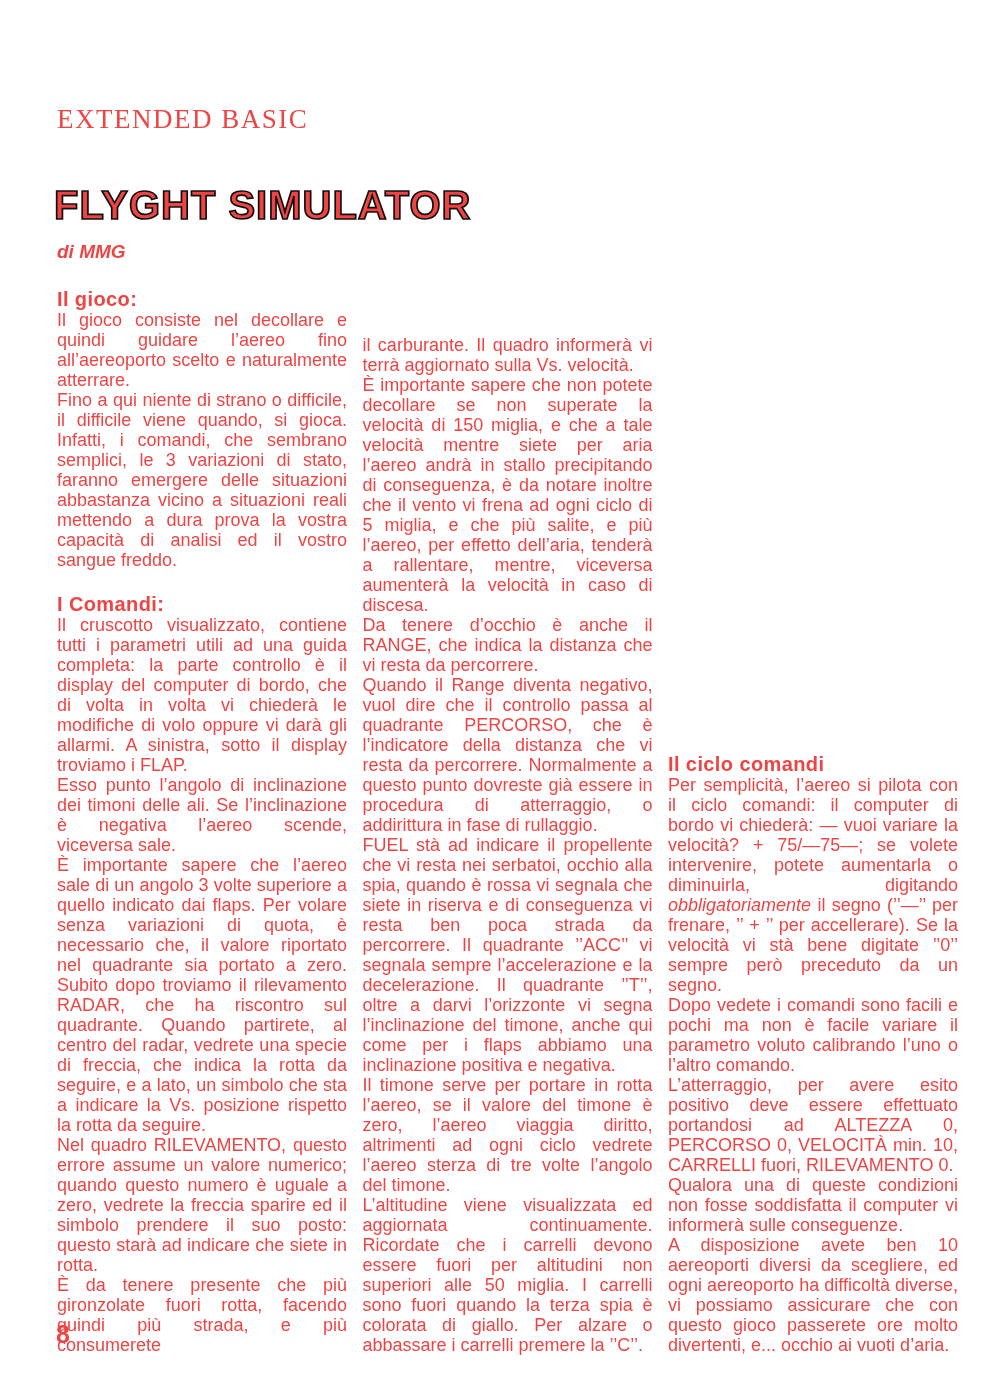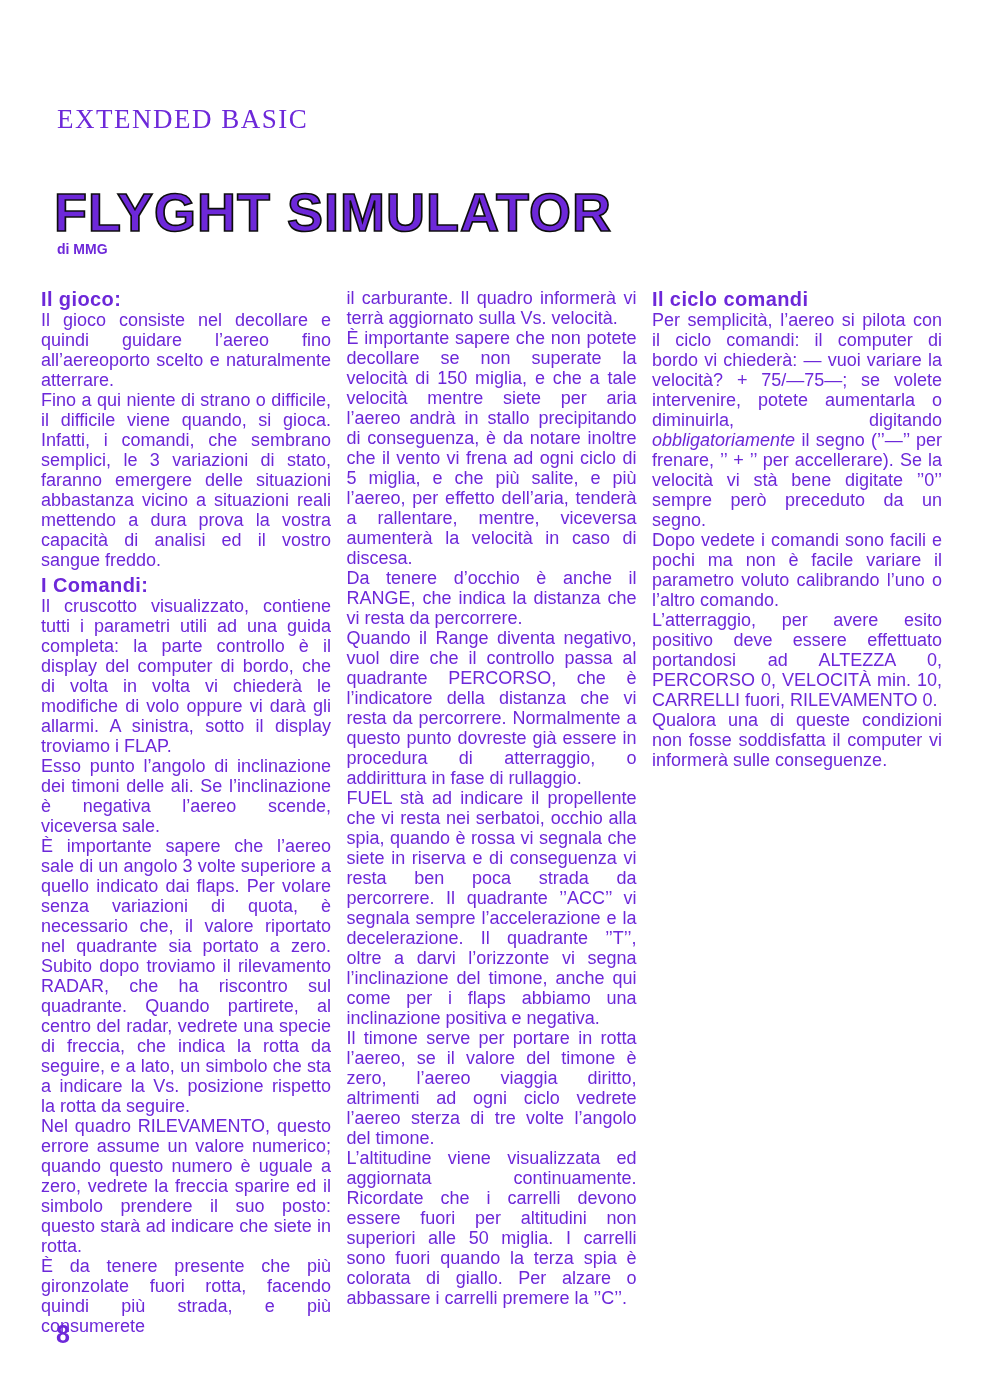--- a/index.html
+++ b/index.html
@@ -1,57 +1,57 @@
 <!DOCTYPE html>
 <html lang="it"><head>
 <meta charset="utf-8">
 <style>
   html,body { margin:0; padding:0; background:#e8e8e8; }
   .page {
     position:relative;
     width:991px; height:1400px;
     margin:0 auto;
     background:#ffffff;
-    color:#6d28d9;
+    color:#ef4444;
     font-family:"Liberation Sans", sans-serif;
     overflow:hidden;
   }
   .kicker {
     position:absolute; left:57px; top:105px;
     font-family:"Liberation Serif", serif;
     font-size:27px; line-height:1.1;
     letter-spacing:1.5px;
     font-weight:normal;
   }
   .title {
     position:absolute; left:54px; top:184px;
     font-family:"Liberation Sans", sans-serif;
-    font-size:54px; line-height:1.05;
+    font-size:40px; line-height:1.05;
     font-weight:bold;
     letter-spacing:1px;
     -webkit-text-stroke:1.7px #0d0d0d;
     white-space:nowrap;
   }
   .byline {
     position:absolute; left:57px; top:241px;
-    font-size:14px; font-weight:bold; 
+    font-size:19px; font-weight:bold; font-style:italic;
   }
   .columns {
-    position:absolute; left:41px; top:288px; width:901px;
-    display:flex; justify-content:space-between; align-items:flex-start;
+    position:absolute; left:57px; top:288px; width:901px;
+    display:flex; justify-content:space-between; align-items:flex-end;
   }
   .column {
     width:290px;
     font-size:18px; line-height:20px;
   }
   .column p { margin:0; }
   .column .heading {
     font-size:20px; line-height:22px;
     font-weight:bold; letter-spacing:.4px;
-    margin-top:4px;
+    margin-top:23px;
     text-align:left;
   }
   .column .heading:first-child { margin-top:0; }
   .column .para { text-align:justify; }
   .column .para em { font-style:italic; }
   .page-number {
     position:absolute; left:56px; top:1320px;
     font-size:25px; font-weight:bold;
   }
 </style>
@@ -83,17 +83,18 @@
         <p class="para"><span>FUEL stà ad indicare il propellente che vi resta nei serbatoi, occhio alla spia, quando è rossa vi segnala che siete in riserva e di conseguenza vi resta ben poca strada da percorrere. Il quadrante ’’ACC’’ vi segnala sempre l’accelerazione e la decelerazione. Il quadrante ’’T’’, oltre a darvi l’orizzonte vi segna l’inclinazione del timone, anche qui come per i flaps abbiamo una inclinazione positiva e negativa.</span></p>
         <p class="para"><span>Il timone serve per portare in rotta l’aereo, se il valore del timone è zero, l’aereo viaggia diritto, altrimenti ad ogni ciclo vedrete l’aereo sterza di tre volte l’angolo del timone.</span></p>
         <p class="para"><span>L’altitudine viene visualizzata ed aggiornata continuamente. Ricordate che i carrelli devono essere fuori per altitudini non superiori alle 50 miglia. I carrelli sono fuori quando la terza spia è colorata di giallo. Per alzare o abbassare i carrelli premere la ’’C’’.</span></p>
       </div>
     <div class="column">
         <p class="heading"><span>Il ciclo comandi</span></p>
         <p class="para"><span>Per semplicità, l’aereo si pilota con il ciclo comandi: il computer di bordo vi chiederà: — vuoi variare la velocità? + 75/—75—; se volete intervenire, potete aumentarla o diminuirla, digitando </span><em>obbligatoriamente</em><span> il segno (’’—’’ per frenare, ’’ + ’’ per accellerare). Se la velocità vi stà bene digitate ’’0’’ sempre però preceduto da un segno.</span></p>
         <p class="para"><span>Dopo vedete i comandi sono facili e pochi ma non è facile variare il parametro voluto calibrando l’uno o l’altro comando.</span></p>
         <p class="para"><span>L’atterraggio, per avere esito positivo deve essere effettuato portandosi ad ALTEZZA 0, PERCORSO 0, VELOCITÀ min. 10, CARRELLI fuori, RILEVAMENTO 0.</span></p>
         <p class="para"><span>Qualora una di queste condizioni non fosse soddisfatta il computer vi informerà sulle conseguenze.</span></p>
+        <p class="para"><span>A disposizione avete ben 10 aereoporti diversi da scegliere, ed ogni aereoporto ha difficoltà diverse, vi possiamo assicurare che con questo gioco passerete ore molto divertenti, e... occhio ai vuoti d’aria.</span></p>
       </div>
   </div>
 
   <div class="page-number">8</div>
 </div>
 
 </body></html>

